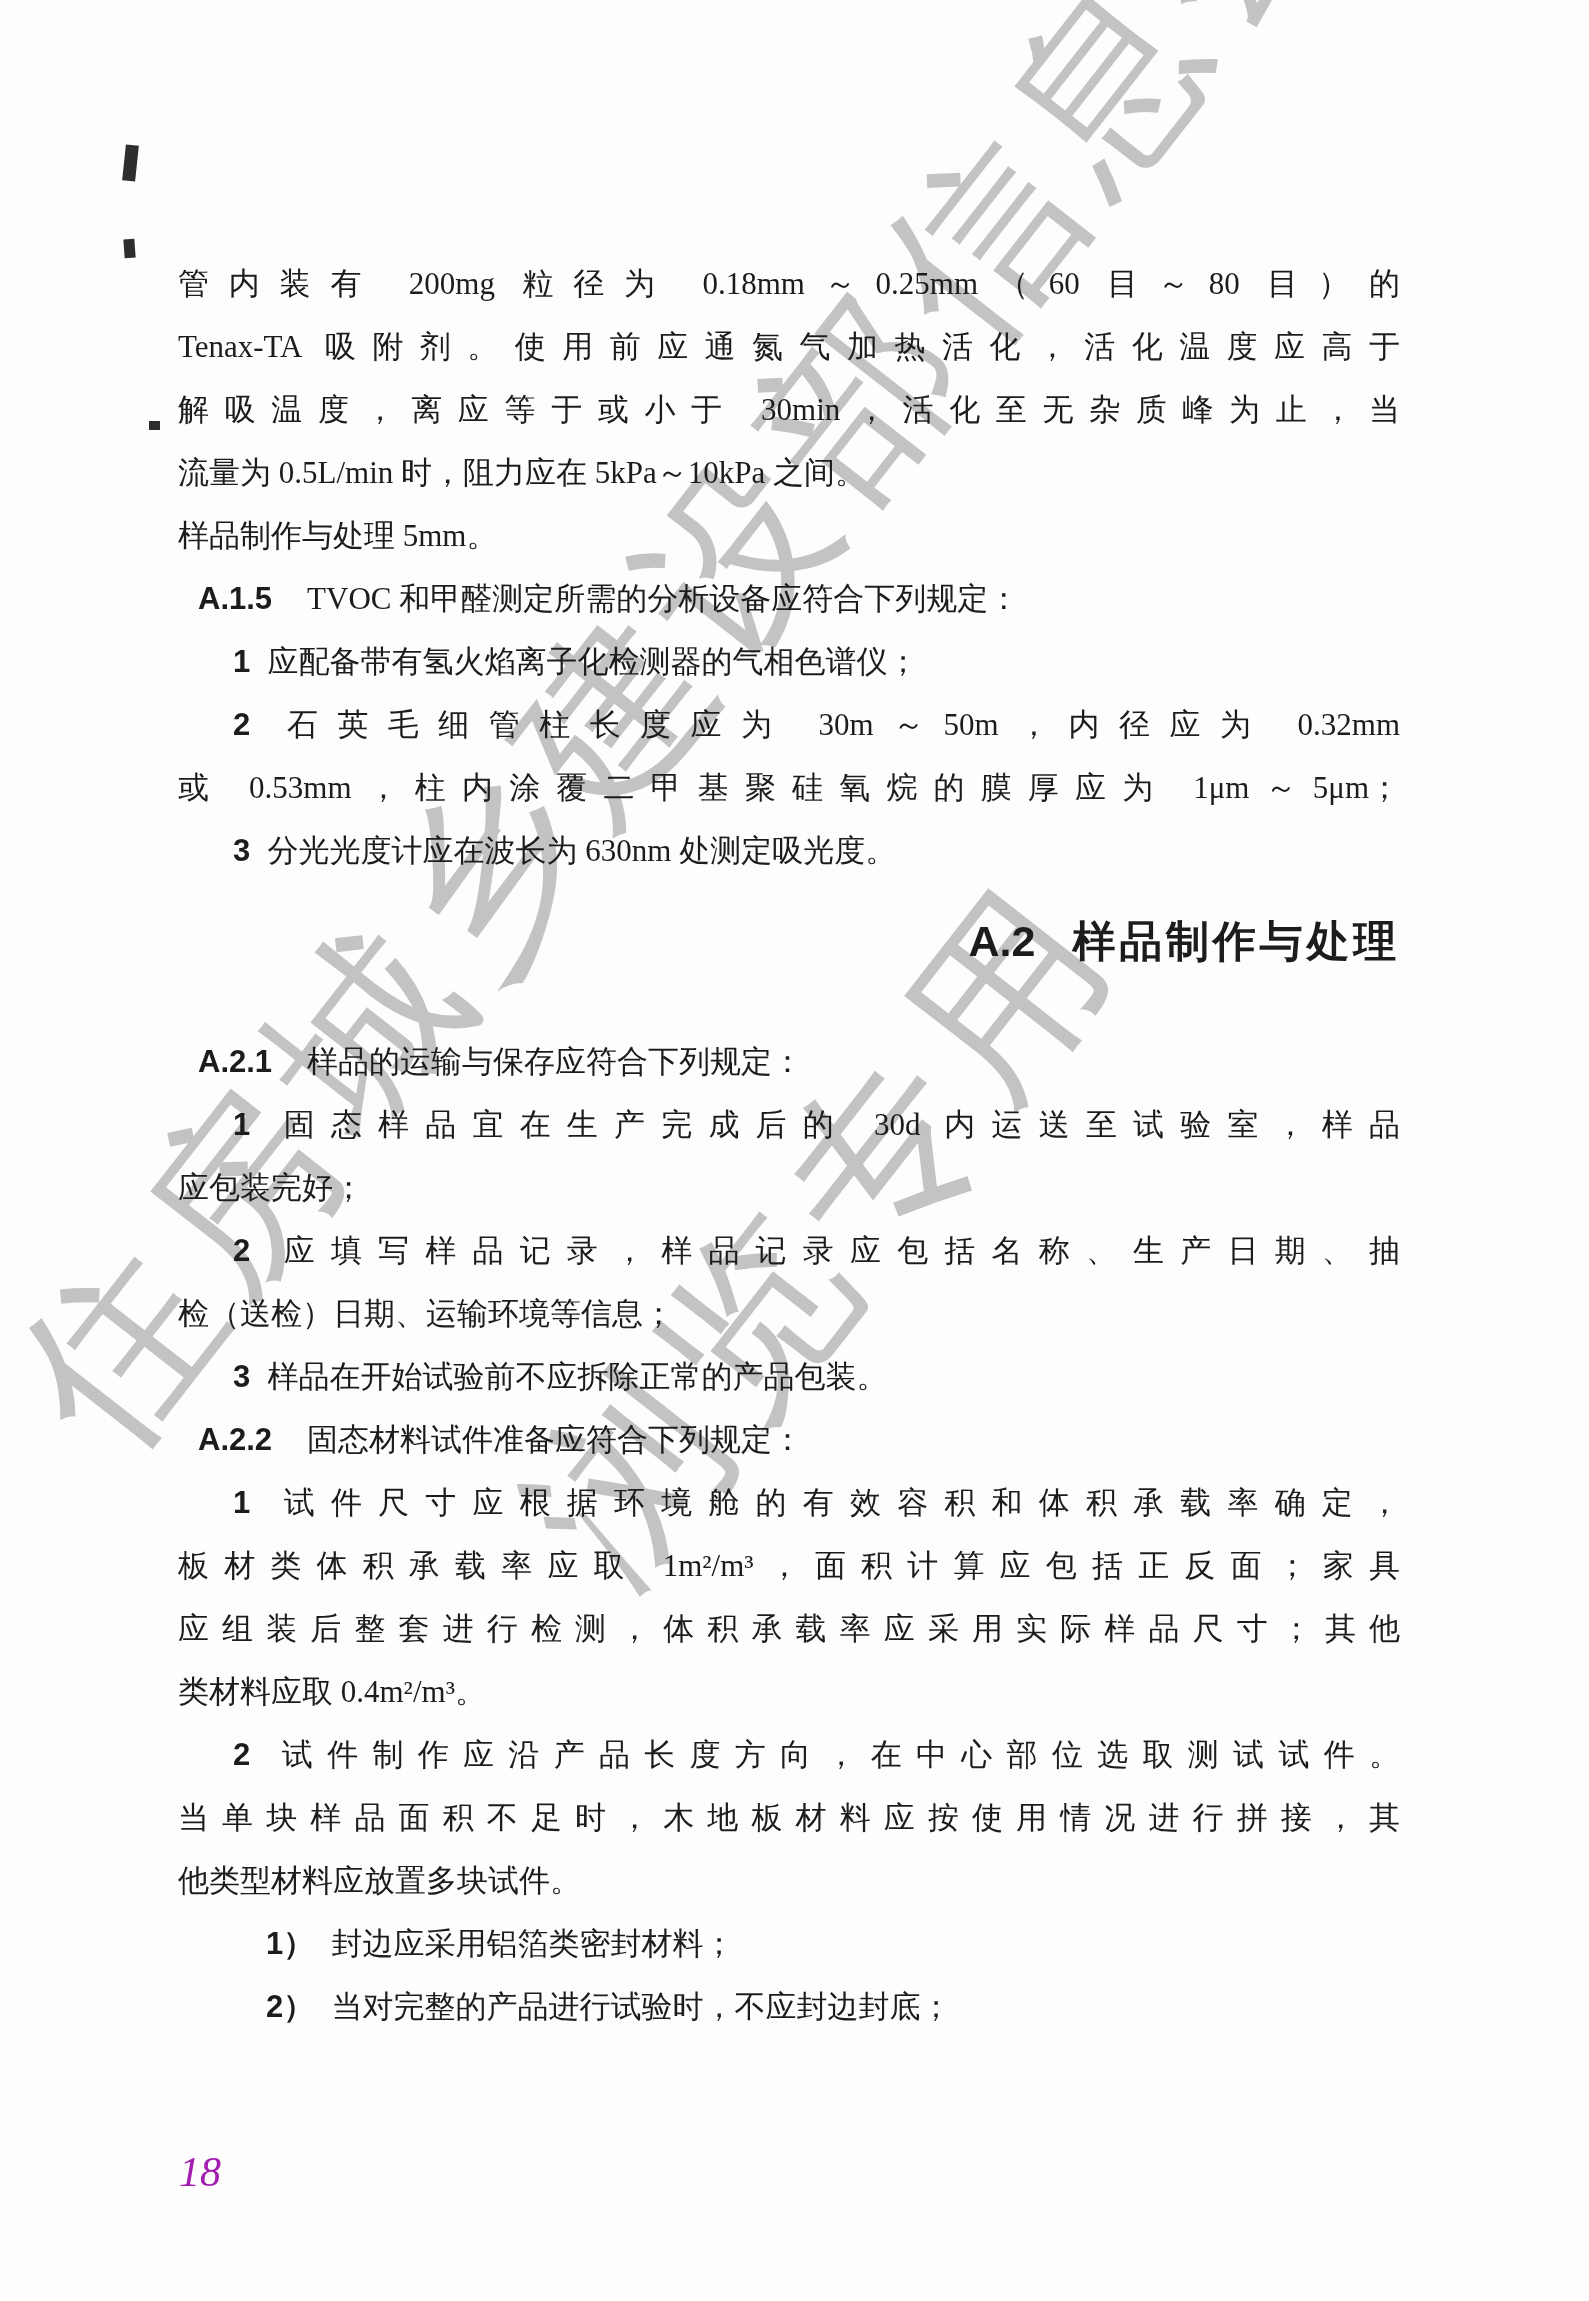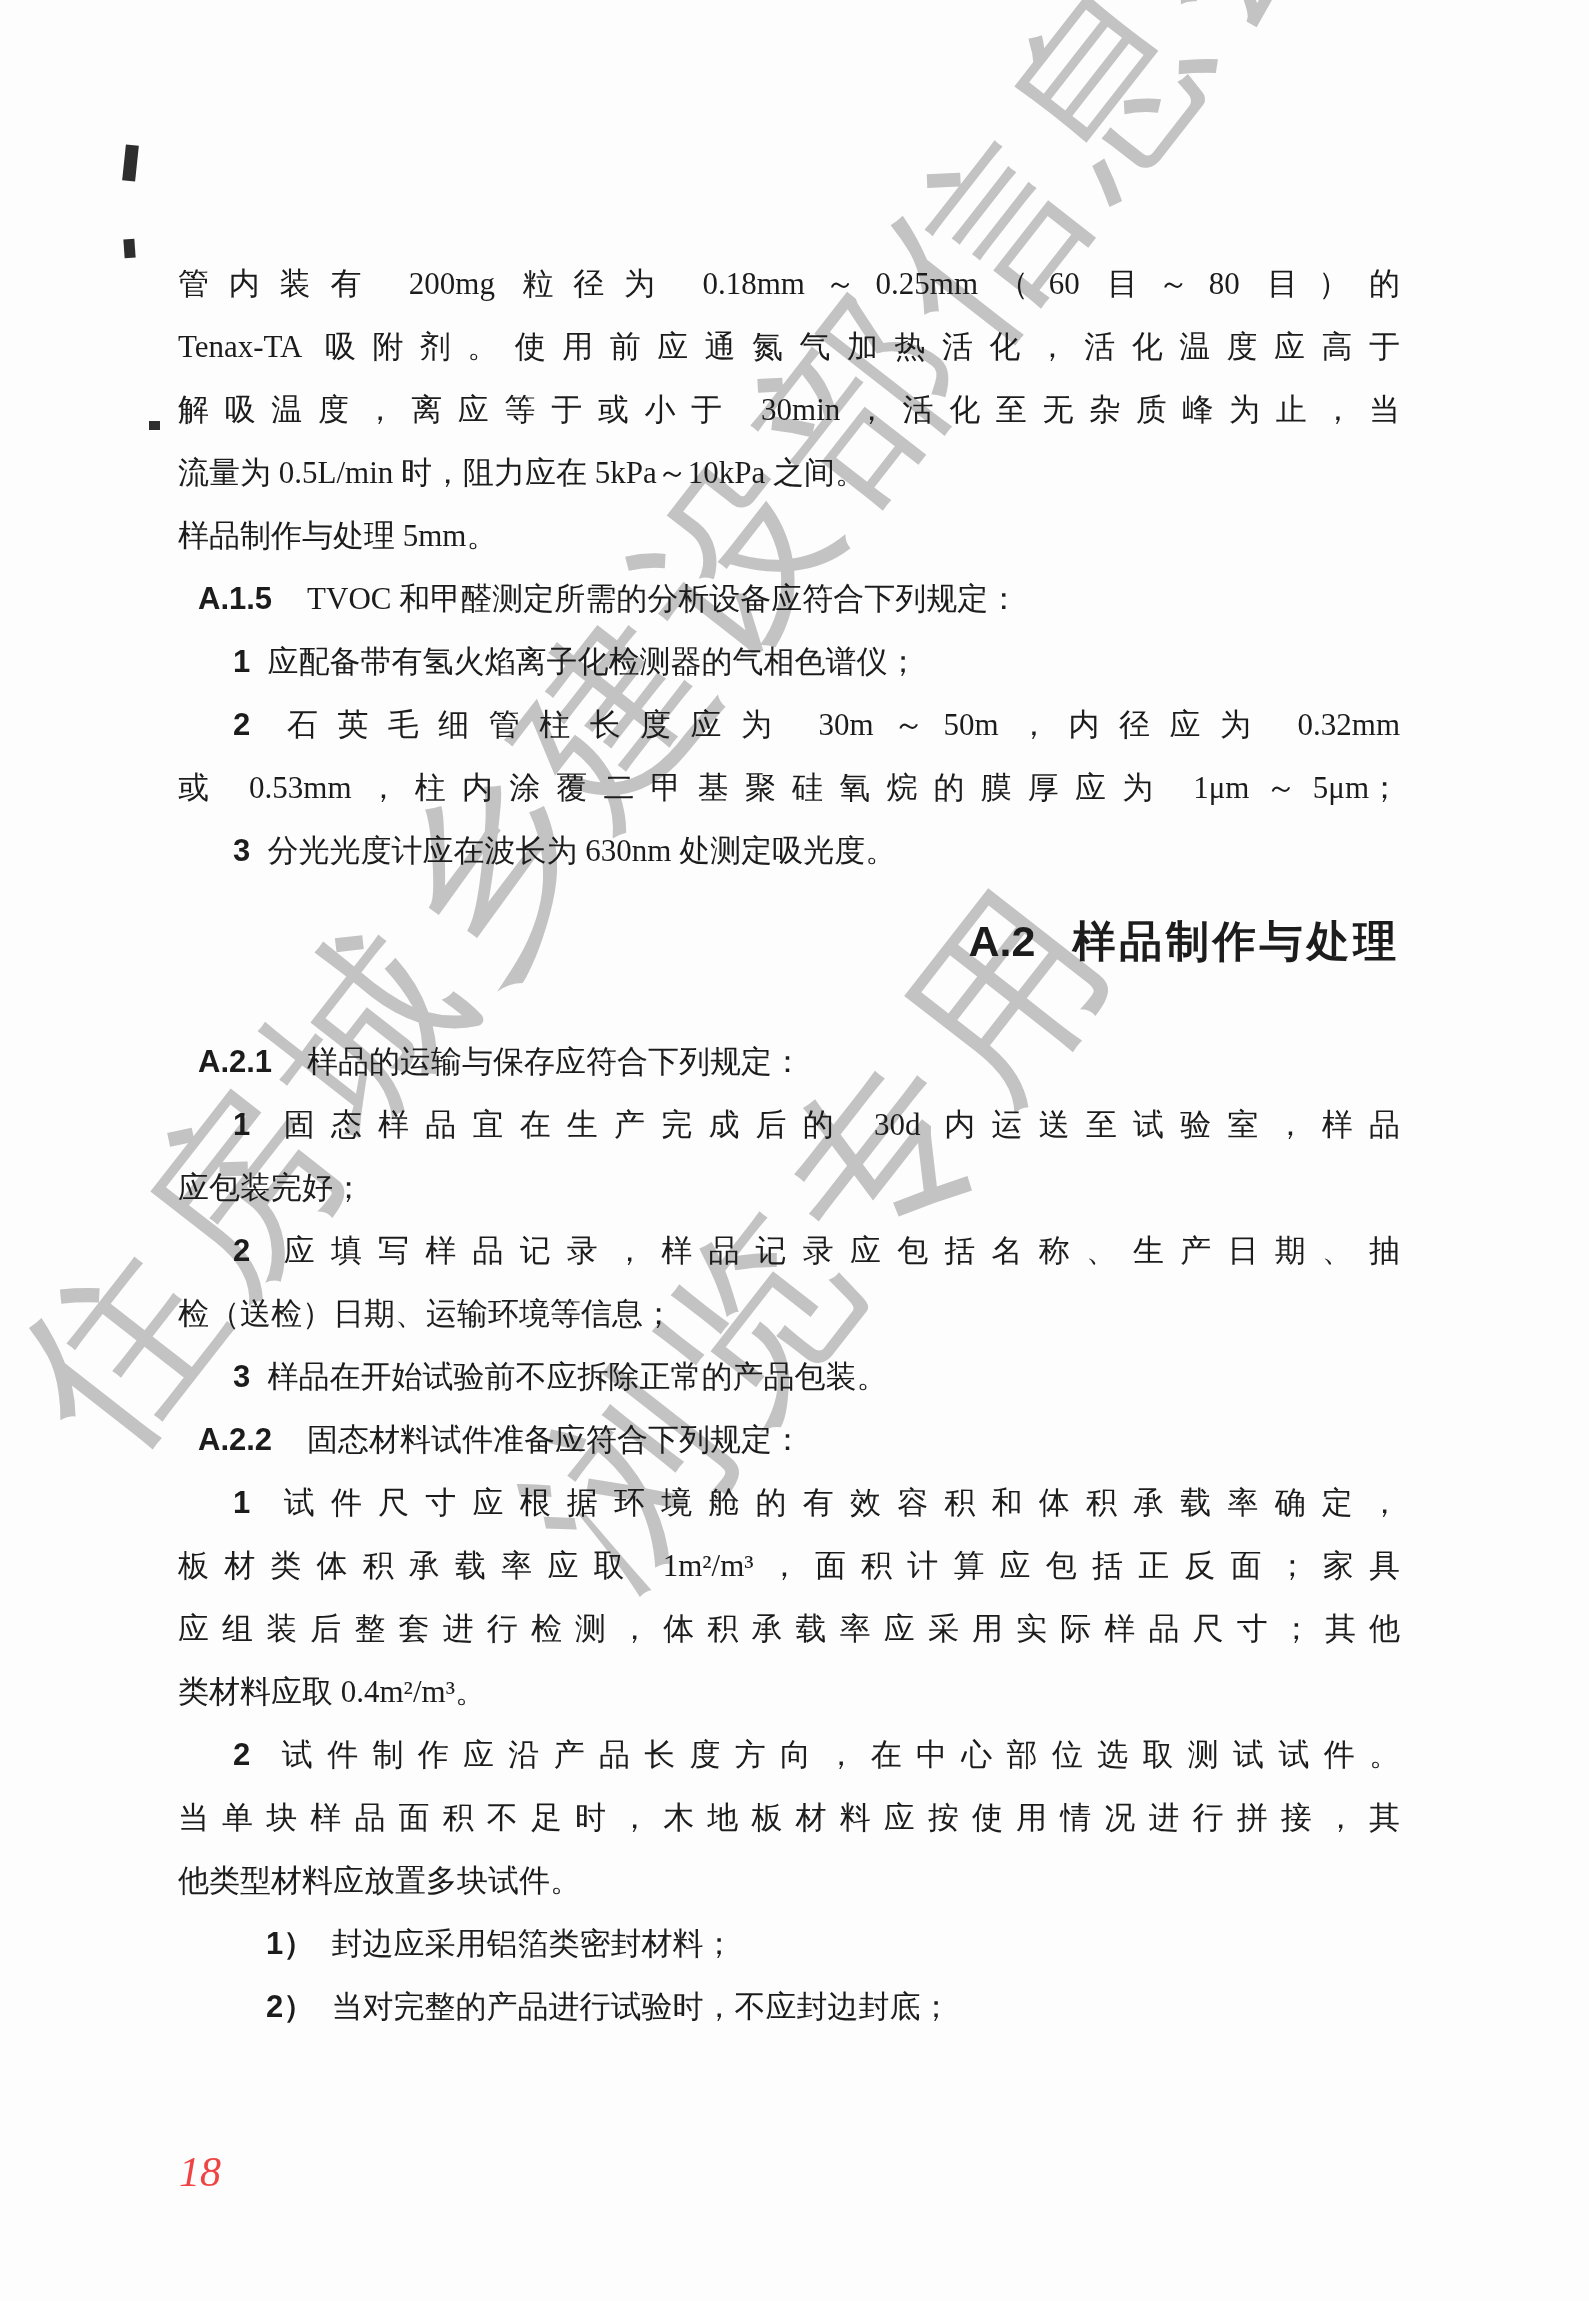--- a/index.html
+++ b/index.html
@@ -93,21 +93,21 @@
     letter-spacing: 3.8px;
   }
   .pageno {
     position: absolute;
     z-index: 1;
     left: 179px;
     top: 2148px;
     font-size: 42px;
     font-style: italic;
     font-family: "Liberation Serif", "DejaVu Serif", serif;
-    color: #ef4444;
+    color: #a21caf;
   }
 </style>
 </head>
 <body>
 
 <div class="page">
 
   <div class="wm" id="wm1">住房城乡建设部信息公开</div>
   <div class="wm" id="wm2">浏览专用</div>
 

